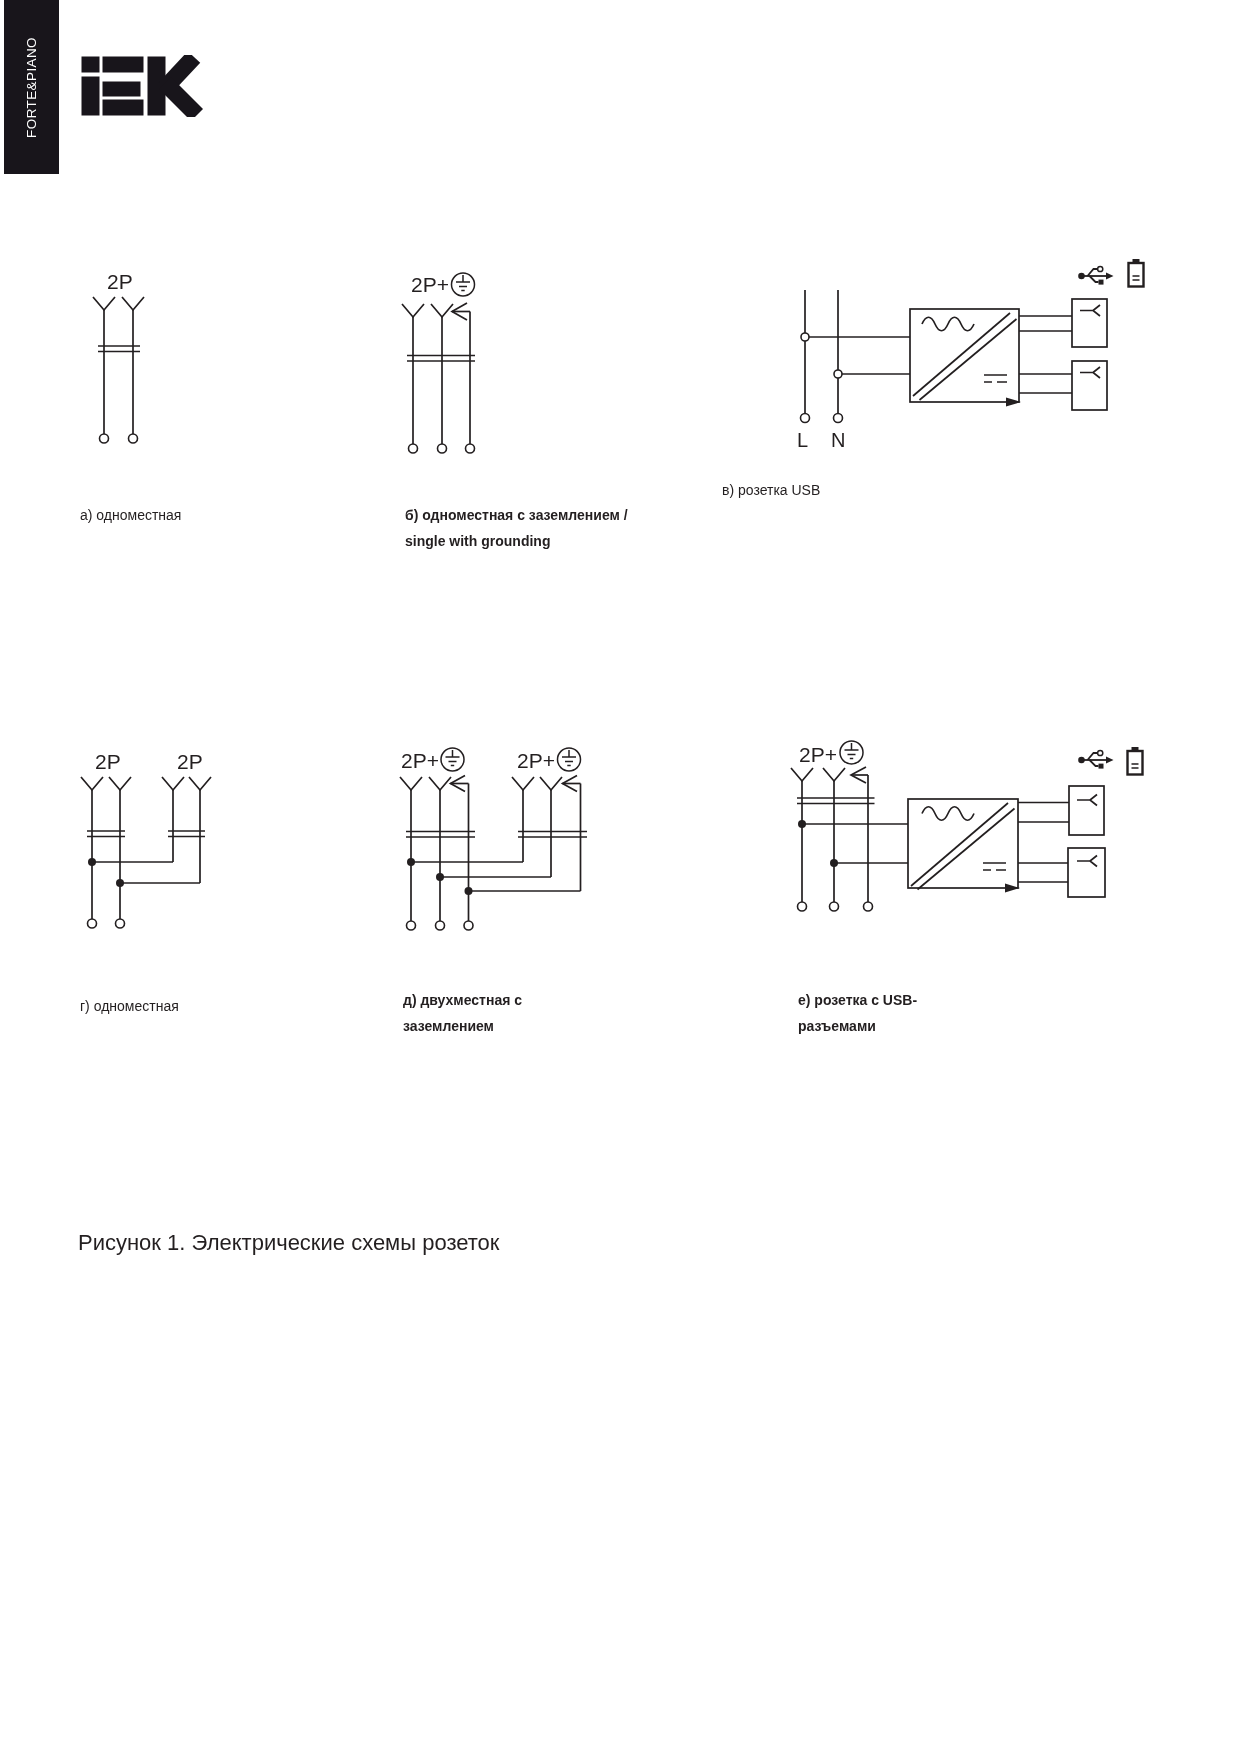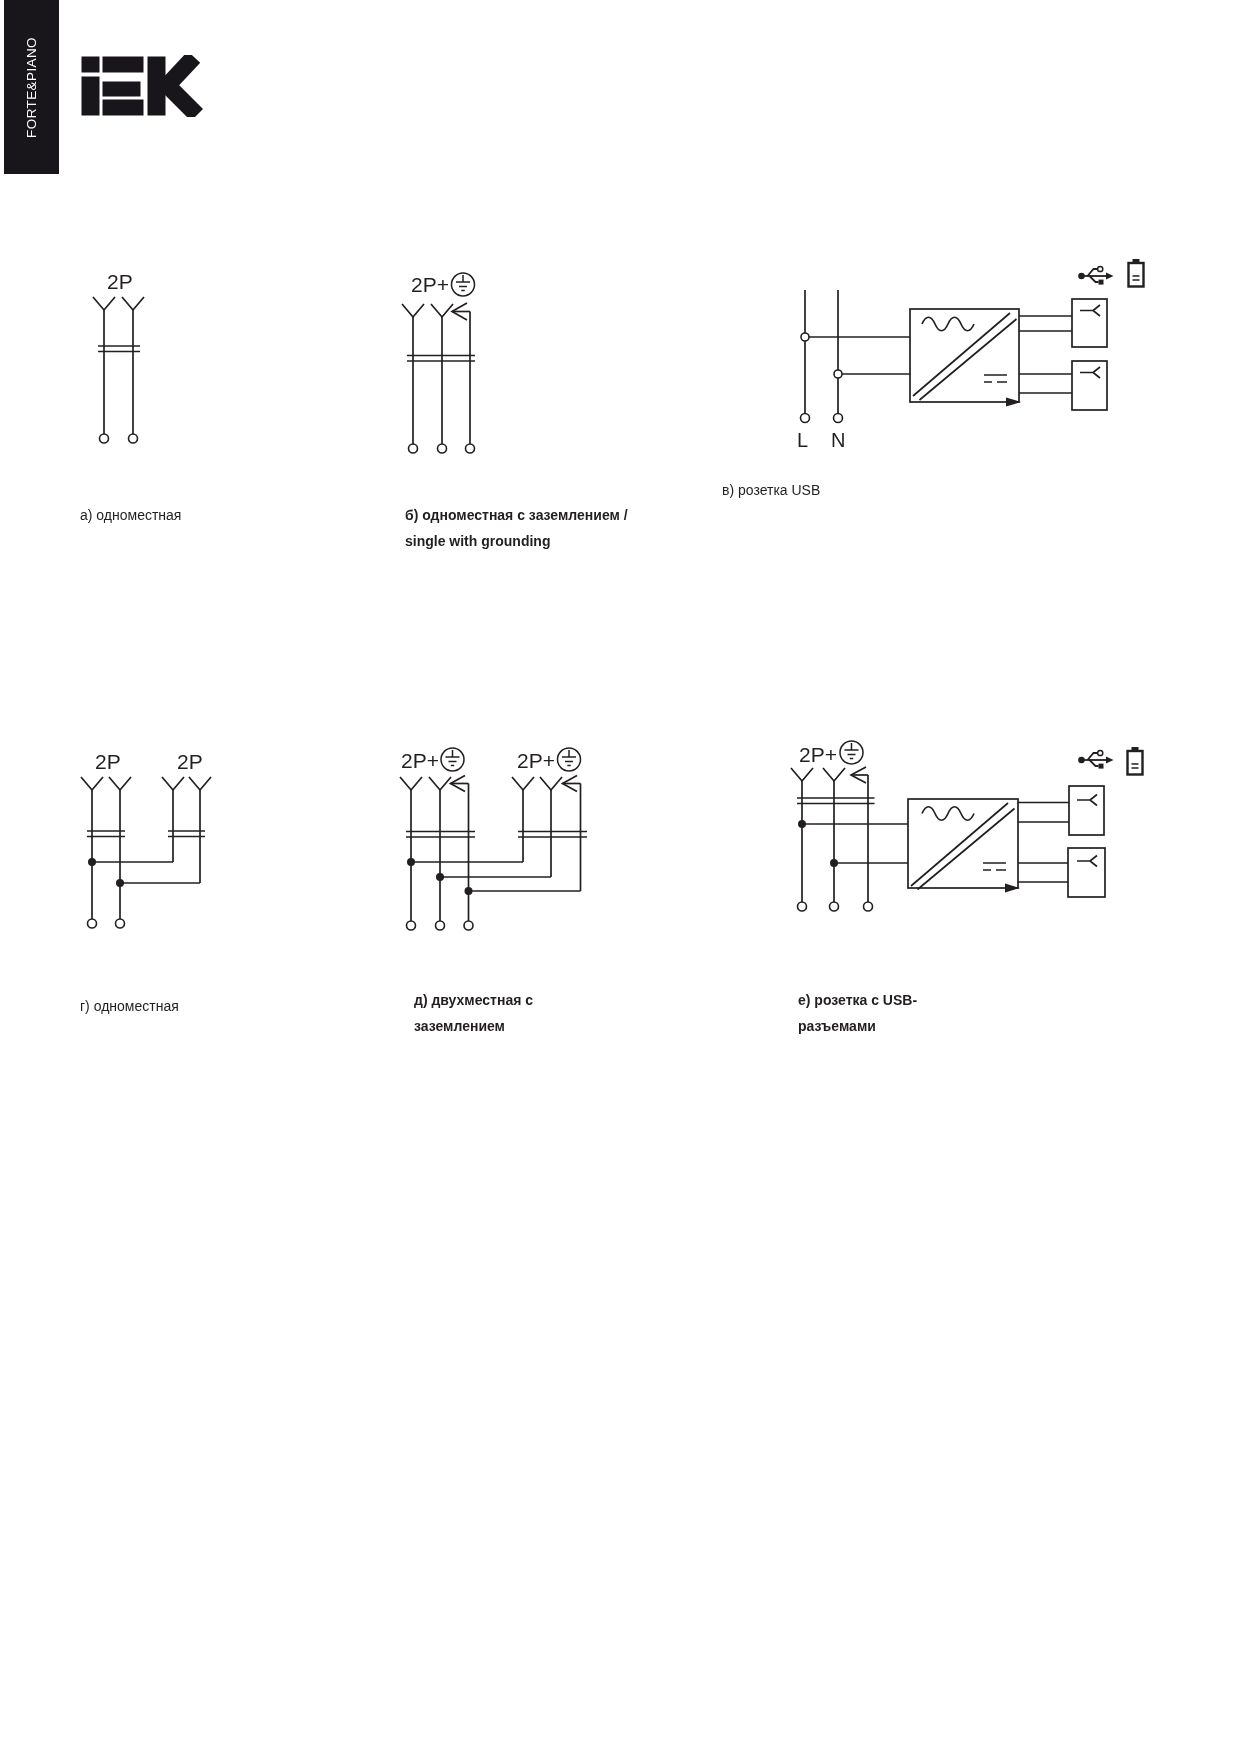--- a/index.html
+++ b/index.html
@@ -261,24 +261,25 @@
 
   <div class="caption" style="left:405px;top:486px">
     <span class="cl">б) одноместная с заземлением /</span>
     <span class="cl">single with grounding</span>
   </div>
 
   <div class="caption" style="left:722px;top:461px">в) розетка USB</div>
 
   <div class="caption" style="left:80px;top:977px">г) одноместная</div>
 
-  <div class="caption" style="left:414px;top:971px">
+  <div class="caption" style="left:403px;top:971px">
     <span class="cl">д) двухместная с</span>
     <span class="cl">заземлением</span>
   </div>
 
   <div class="caption" style="left:798px;top:971px">
     <span class="cl">е) розетка с USB-</span>
     <span class="cl">разъемами</span>
   </div>
 
+  <div class="fig-caption">Рисунок 1. Электрические схемы розеток</div>
 
 </div>
 
 </body></html>

